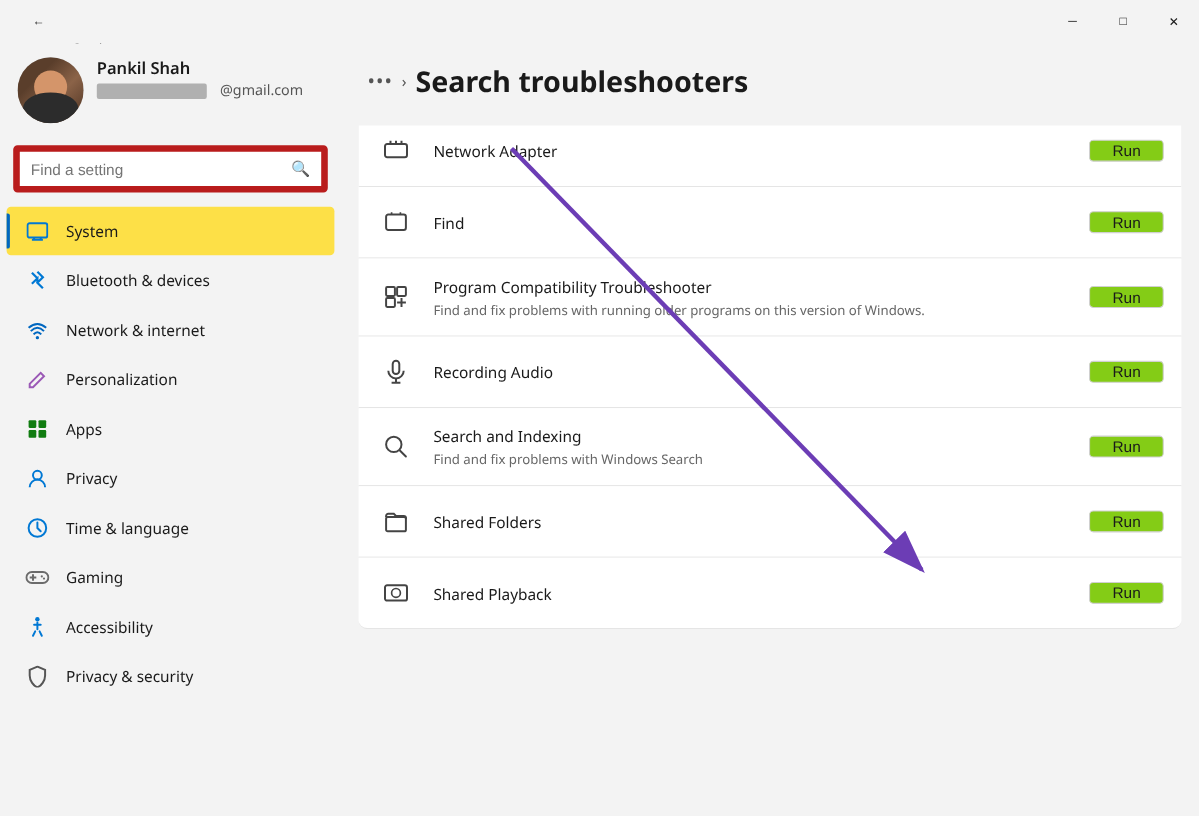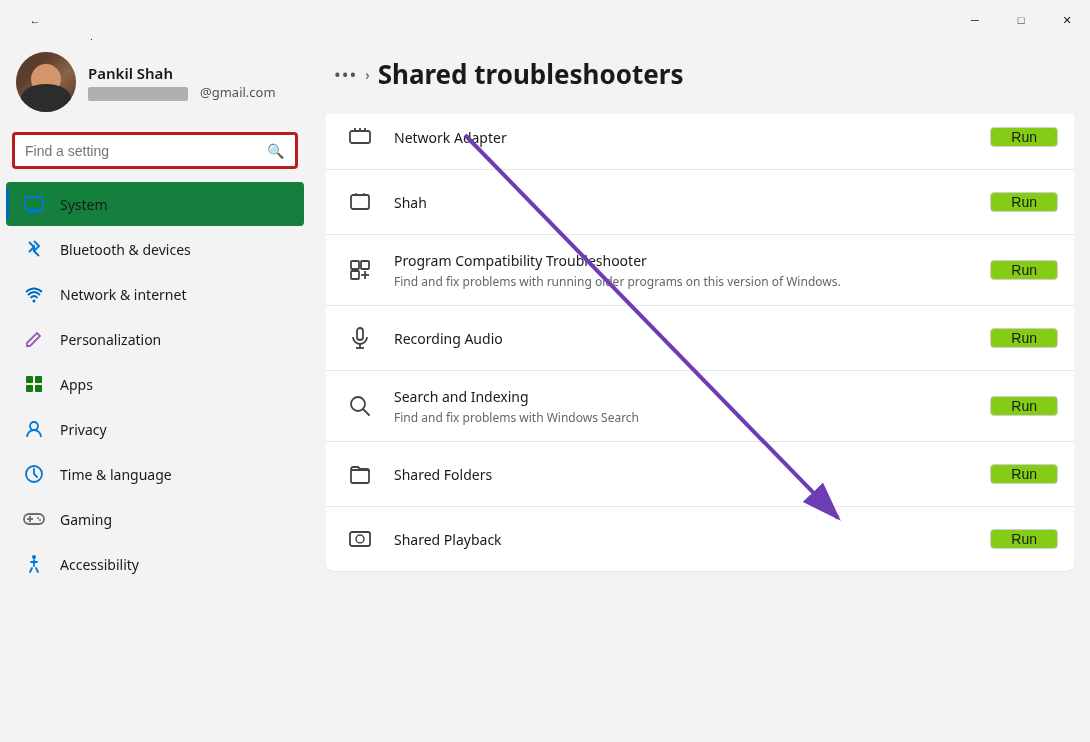--- a/index.html
+++ b/index.html
@@ -63,21 +63,21 @@
       display: flex;
       flex-direction: column;
       flex-shrink: 0;
       overflow-y: auto;
       padding-bottom: 16px;
     }
 
     
     .user-profile {
       display: flex;
-      align-items: center;
+      align-items: flex-start;
       gap: 12px;
       padding: 12px 16px 16px 16px;
     }
     .avatar {
       width: 60px;
       height: 60px;
       border-radius: 50%;
       background: #c0c0c0;
       overflow: hidden;
       flex-shrink: 0;
@@ -133,21 +133,21 @@
     }
 
     
     .search-container {
       padding: 4px 12px 12px 12px;
     }
     .search-box {
       display: flex;
       align-items: center;
       background: white;
-      border: 3px solid #b91c1c;
+      border: 6px solid #b91c1c;
       border-radius: 4px;
       padding: 6px 10px;
       gap: 12px;
     }
     .search-input {
       border: none;
       outline: none;
       font-size: 14px;
       color: #555;
       flex: 1;
@@ -163,21 +163,21 @@
       display: flex;
       align-items: center;
       gap: 14px;
       padding: 10px 16px;
       cursor: pointer;
       border-radius: 4px;
       margin: 1px 6px;
       position: relative;
     }
     .nav-item.active {
-      background: #15803d;
+      background: #fde047;
     }
     .nav-item.active::before {
       content: '';
       position: absolute;
       left: 0;
       top: 6px;
       bottom: 6px;
       width: 3px;
       background: #0067c0;
       border-radius: 0 2px 2px 0;
@@ -441,30 +441,38 @@
       <div class="nav-item">
         <div class="nav-icon">
           <svg width="20" height="20" viewBox="0 0 20 20" fill="none">
             <circle cx="10" cy="3" r="2" fill="#0078d4"></circle>
             <path d="M10 6v6M7 8h6M8 14l-2 4M12 14l2 4" stroke="#0078d4" stroke-width="1.8" stroke-linecap="round"></path>
           </svg>
         </div>
         <span class="nav-label">Accessibility</span>
       </div>
 
+      <div class="nav-item">
+        <div class="nav-icon">
+          <svg width="18" height="20" viewBox="0 0 18 20" fill="none">
+            <path d="M9 1L2 4v5c0 5 3.5 9.5 7 11 3.5-1.5 7-6 7-11V4L9 1Z" stroke="#555" stroke-width="1.8" fill="none"></path>
+          </svg>
+        </div>
+        <span class="nav-label">Privacy &amp; security</span>
+      </div>
     </nav>
   </div>
 
   <div class="content-wrapper">
     <div class="scroll-area">
 
       <div class="content-header">
         <span class="breadcrumb-dots">•••</span>
         <span class="breadcrumb-arrow">›</span>
-        <h1 class="page-title-text">Shared troubleshooters</h1>
+        <h1 class="page-title-text">Search troubleshooters</h1>
       </div>
 
       <div class="troubleshooter-list">
 
         <div class="troubleshooter-item" style="border-radius: 8px 8px 0 0; clip-path: inset(10px 0 0 0);">
           <div class="t-icon">
             <svg width="24" height="24" viewBox="0 0 24 24" fill="none">
               <rect x="2" y="6" width="20" height="12" rx="2" stroke="#444" stroke-width="1.8" fill="none"></rect>
               <line x1="7" y1="6" x2="7" y2="3" stroke="#444" stroke-width="1.8"></line>
               <line x1="12" y1="6" x2="12" y2="3" stroke="#444" stroke-width="1.8"></line>
@@ -479,21 +487,21 @@
 
         <div class="troubleshooter-item" style="border-top: none;">
           <div class="t-icon">
             <svg width="24" height="24" viewBox="0 0 24 24" fill="none">
               <rect x="3" y="5" width="18" height="14" rx="2" stroke="#444" stroke-width="1.8" fill="none"></rect>
               <line x1="8" y1="5" x2="8" y2="3" stroke="#444" stroke-width="1.5"></line>
               <line x1="16" y1="5" x2="16" y2="3" stroke="#444" stroke-width="1.5"></line>
             </svg>
           </div>
           <div class="t-info">
-            <span class="t-name">Shah</span>
+            <span class="t-name">Find</span>
           </div>
           <button class="run-btn">Run</button>
         </div>
 
         <div class="troubleshooter-item" style="border-top: none;">
           <div class="t-icon">
             <svg width="24" height="24" viewBox="0 0 24 24" fill="none">
               <rect x="3" y="3" width="8" height="8" rx="1" stroke="#444" stroke-width="1.8" fill="none"></rect>
               <rect x="13" y="3" width="8" height="8" rx="1" stroke="#444" stroke-width="1.8" fill="none"></rect>
               <rect x="3" y="13" width="8" height="8" rx="1" stroke="#444" stroke-width="1.8" fill="none"></rect>

